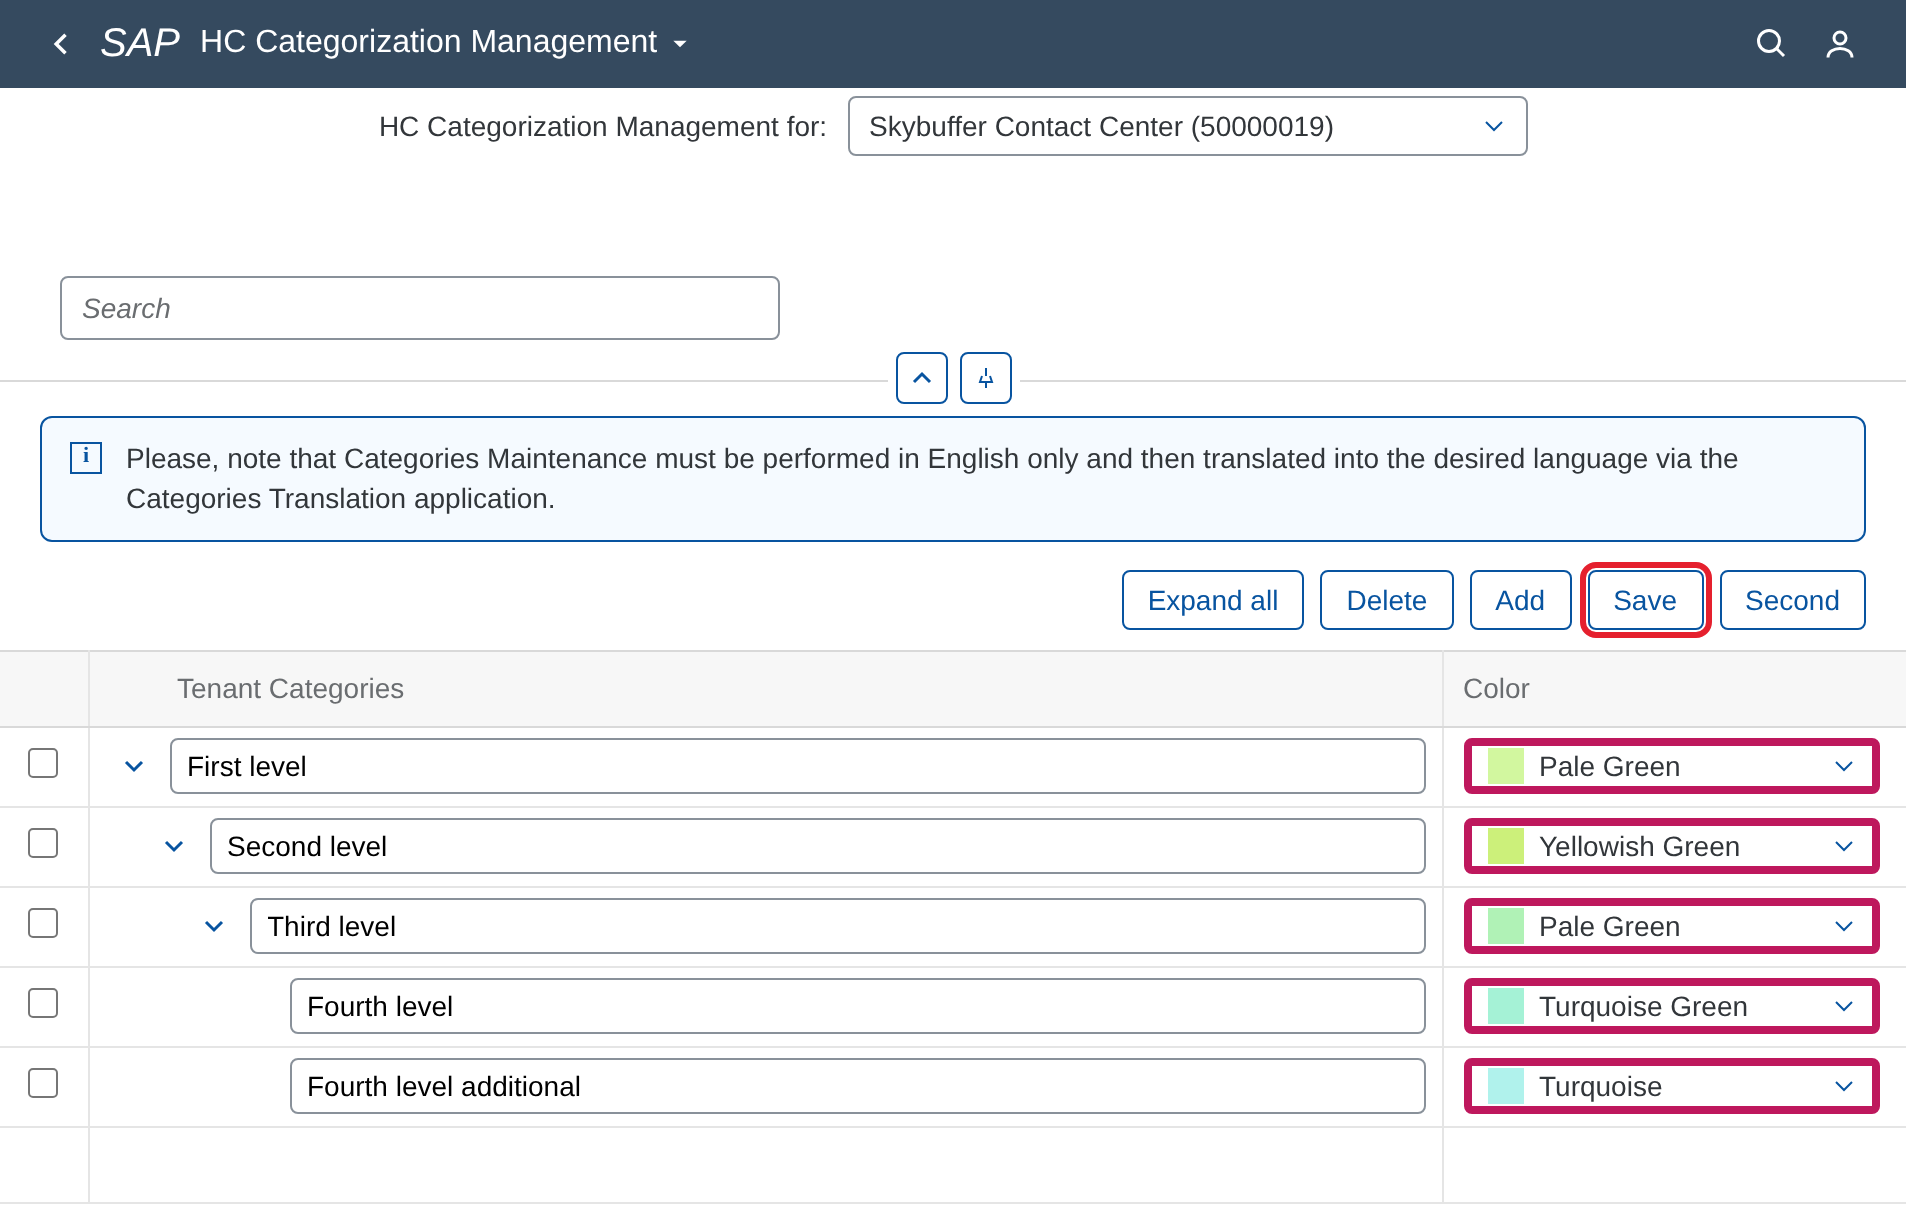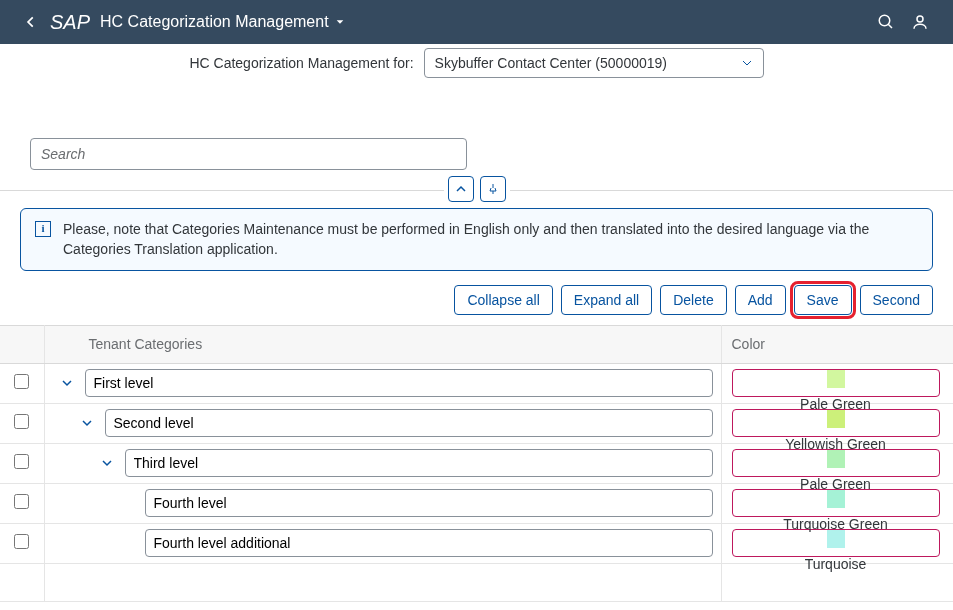--- a/index.html
+++ b/index.html
@@ -10,21 +10,21 @@
   .header .title { font-size: 16px; display:flex; align-items:center; gap:6px; }
   .header .spacer { flex:1; }
   .header .icon-btn { width:34px; height:34px; display:flex; align-items:center; justify-content:center; cursor:pointer; }
   svg { display:block; }
 
   .subbar { display:flex; align-items:center; justify-content:center; gap:10px; padding: 4px 20px 4px; }
   .subbar .label { color:#32363a; }
   .select-box { border:1px solid #89919a; border-radius:4px; height:30px; width:340px; display:flex; align-items:center; padding:0 10px; justify-content:space-between; color:#32363a; cursor:pointer; }
 
   .search-row { padding: 56px 30px 10px; }
-  .search-input { width:437px; height:32px; border:1px solid #89919a; border-radius:4px; padding:0 10px; font-size:14px; font-style:italic; color:#6a6d70; }
+  .search-input { width:360px; height:32px; border:1px solid #89919a; border-radius:4px; padding:0 10px; font-size:14px; font-style:italic; color:#6a6d70; }
   .search-input::placeholder{color:#6a6d70;}
 
   .collapse-strip { position:relative; height:20px; }
   .collapse-strip .line { border-top:1px solid #d9d9d9; position:absolute; top:10px; left:0; right:0;}
   .collapse-strip .ctrls { position:absolute; left:50%; top:-4px; transform:translateX(-50%); display:flex; gap:6px; background:#fff; padding:0 4px;}
   .mini-btn { width:26px; height:26px; border:1px solid #0854a0; border-radius:4px; display:flex; align-items:center; justify-content:center; color:#0854a0; cursor:pointer; background:#fff;}
 
   .info-box { margin: 8px 20px 10px; border:1px solid #0854a0; border-radius:6px; background:#f5faff; padding:10px 14px; display:flex; gap:12px; align-items:flex-start; color:#32363a; line-height:1.45;}
   .info-box .icon { color:#0854a0; border:1px solid #0854a0; width:16px; height:16px; display:flex; align-items:center; justify-content:center; font-size:11px; font-weight:bold; flex-shrink:0; margin-top:2px; font-family:serif;}
 
@@ -38,21 +38,21 @@
   .table th.cat-col, .table td.cat-col { border-right:1px solid #e5e5e5;}
   .table th.color-col, .table td.color-col { width:232px; padding-left:10px;}
   .table td { border-bottom:1px solid #e5e5e5; height:40px; padding: 4px 8px; vertical-align:middle;}
   .table tr.empty td { height:38px; }
 
   .row-inner { display:flex; align-items:center; gap:8px; }
   .chev { width:20px; height:20px; display:flex; align-items:center; justify-content:center; color:#0854a0; cursor:pointer; flex-shrink:0;}
   .indent0{ padding-left:4px;} .indent1{ padding-left:24px;} .indent2{ padding-left:44px;} .indent3{ padding-left:92px;}
   .cell-input { flex:1; height:28px; border:1px solid #89919a; border-radius:4px; padding:0 8px; font-size:14px; }
 
-  .color-select { border:1px solid #be185d; border-radius:4px; height:28px; display:flex; align-items:center; padding:0 8px; gap:8px; cursor:pointer; width:208px; justify-content:flex-start;flex-direction:column;}
+  .color-select { border:4px solid #be185d; border-radius:4px; height:28px; display:flex; align-items:center; padding:0 8px; gap:8px; cursor:pointer; width:208px; justify-content:flex-start;}
   .swatch { width:18px; height:18px; flex-shrink:0; }
   .color-select .name { flex:1; }
   input[type=checkbox]{ width:15px; height:15px; cursor:pointer;}
 </style>
 </head>
 <body>
 
 <div class="header">
   <div class="back">
     <svg width="14" height="14" viewBox="0 0 24 24" fill="none" stroke="#fff" stroke-width="3">
@@ -110,21 +110,20 @@
     </div>
   </div>
 </div>
 
 <div class="info-box">
   <span class="icon">i</span>
   <span>Please, note that Categories Maintenance must be performed in English only and then translated into the desired language via the Categories Translation application.</span>
 </div>
 
 <div class="toolbar">
-  <button class="btn">Collapse all</button>
   <button class="btn">Expand all</button>
   <button class="btn">Delete</button>
   <button class="btn">Add</button>
   <button class="btn highlight-ring">Save</button>
   <button class="btn">Second</button>
 </div>
 
 <table class="table">
   <thead>
     <tr>

